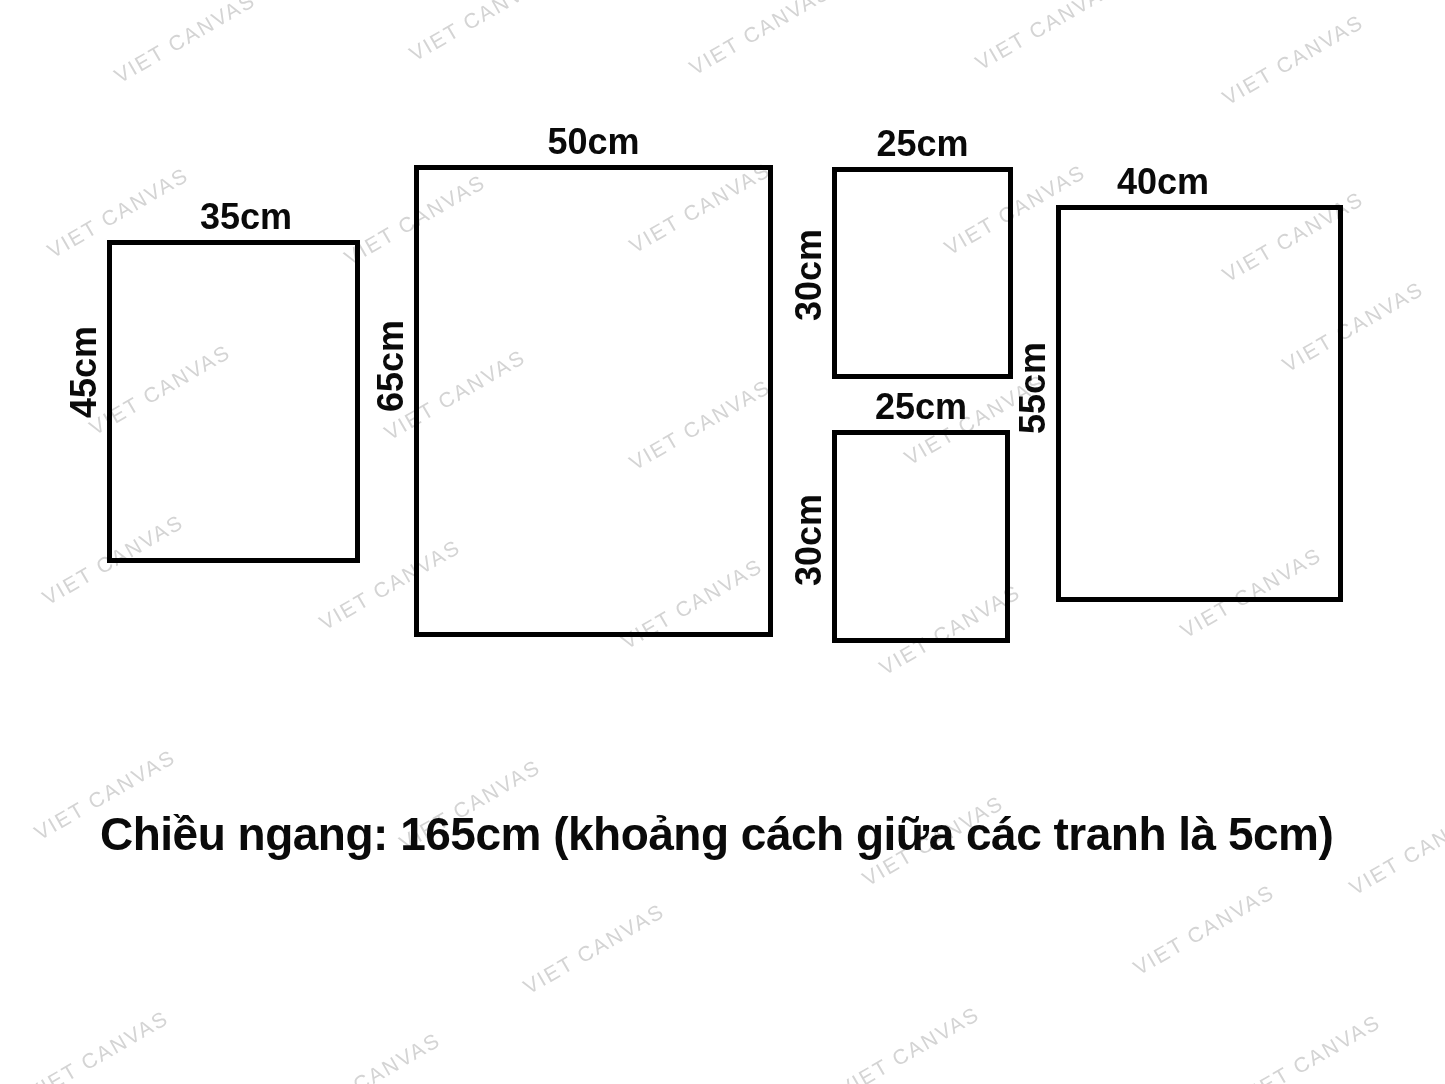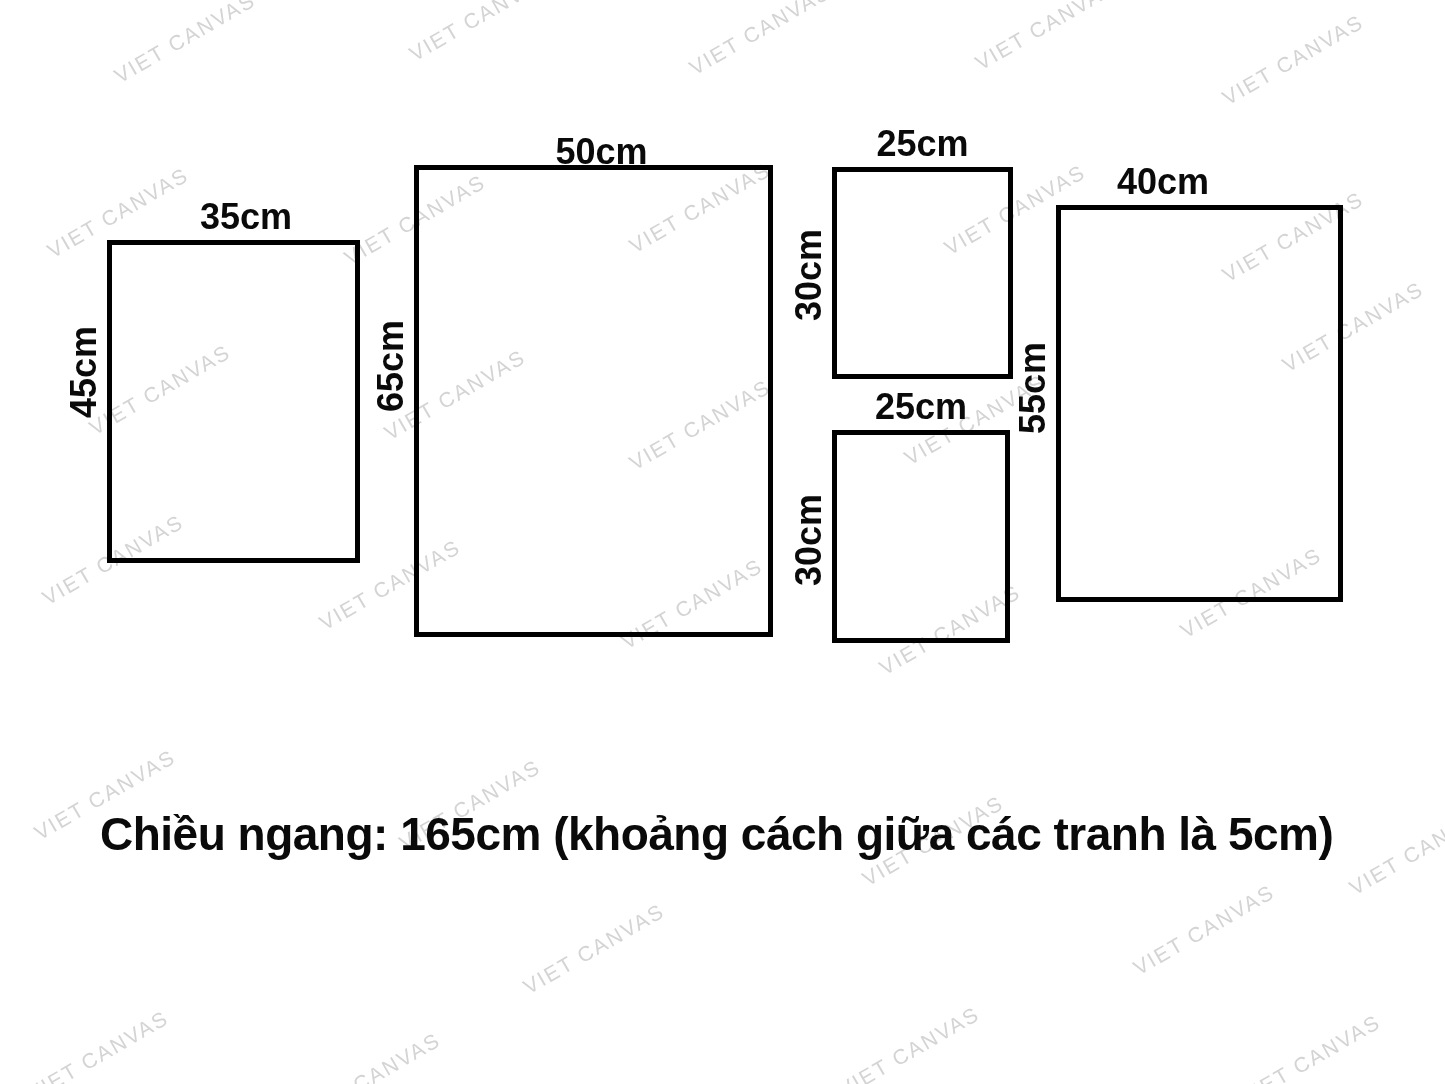--- a/index.html
+++ b/index.html
@@ -107,21 +107,21 @@
       <span class="wm" style="left: 370px; top: 1078px; color: rgb(212, 212, 212); transform: translate(-50%, -50%) rotate(-30deg);">VIET CANVAS</span>
       <span class="wm" style="left: 594px; top: 949px; color: rgb(212, 212, 212); transform: translate(-50%, -50%) rotate(-30deg);">VIET CANVAS</span>
       <span class="wm" style="left: 909px; top: 1052px; color: rgb(212, 212, 212); transform: translate(-50%, -50%) rotate(-30deg);">VIET CANVAS</span>
       <span class="wm" style="left: 1310px; top: 1060px; color: rgb(212, 212, 212); transform: translate(-50%, -50%) rotate(-30deg);">VIET CANVAS</span>
     </div>
   <div class="frames-layer" id="frames-layer">
       <div class="frame" style="left: 107px; top: 240px; width: 253px; height: 323px; border-color: rgb(0, 0, 0); border-width: 5px;"></div>
       <div class="dim-label top" style="left: 246px; top: 217px;">35cm</div>
       <div class="dim-label side" style="left: 84px; top: 372px;">45cm</div>
       <div class="frame" style="left: 414px; top: 165px; width: 359px; height: 472px; border-color: rgb(0, 0, 0); border-width: 5px;"></div>
-      <div class="dim-label top" style="left: 593.5px; top: 152px; margin-left: 8px;">50cm</div>
+      <div class="dim-label top" style="left: 593.5px; top: 142px;">50cm</div>
       <div class="dim-label side" style="left: 391px; top: 366px;">65cm</div>
       <div class="frame" style="left: 832px; top: 167px; width: 181px; height: 212px; border-color: rgb(0, 0, 0); border-width: 5px;"></div>
       <div class="dim-label top" style="left: 922.5px; top: 144px;">25cm</div>
       <div class="dim-label side" style="left: 809px; top: 275px;">30cm</div>
       <div class="frame" style="left: 832px; top: 430px; width: 178px; height: 213px; border-color: rgb(0, 0, 0); border-width: 5px;"></div>
       <div class="dim-label top" style="left: 921px; top: 407px;">25cm</div>
       <div class="dim-label side" style="left: 809px; top: 540px;">30cm</div>
       <div class="frame" style="left: 1056px; top: 205px; width: 287px; height: 397px; border-color: rgb(0, 0, 0); border-width: 5px;"></div>
       <div class="dim-label top" style="left: 1163px; top: 182px;">40cm</div>
       <div class="dim-label side" style="left: 1033px; top: 388px;">55cm</div>

